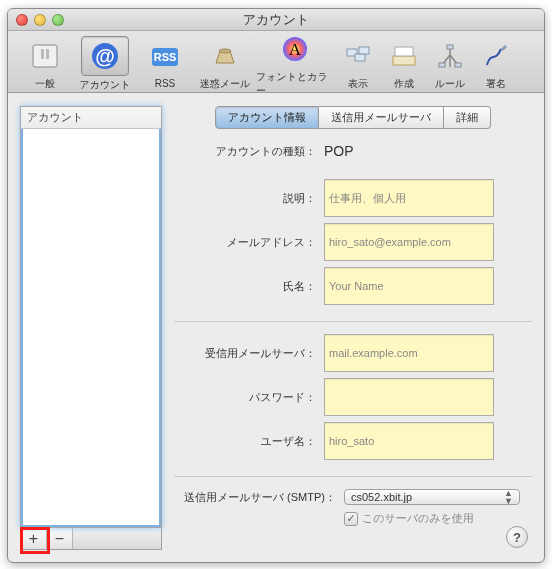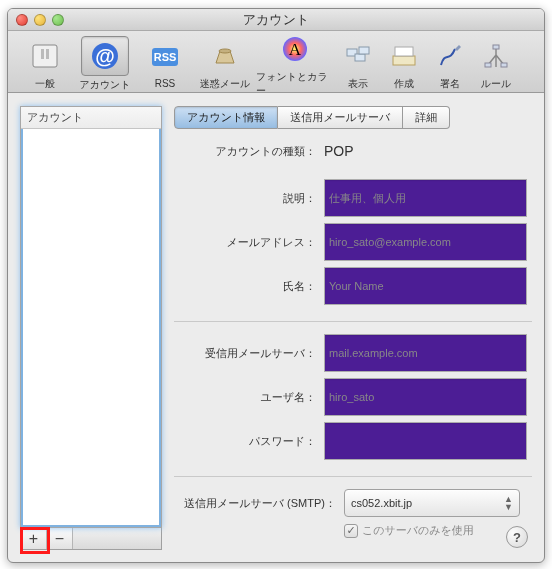--- a/index.html
+++ b/index.html
@@ -109,21 +109,21 @@
   width: 30px; height: 27px;
   pointer-events: none;
 }
 
 .mainpane {
   flex: 1;
   display: flex; flex-direction: column;
 }
 .tabs {
   display: flex;
-  justify-content: flex-start;
+  justify-content: center;
   gap: 0;
   margin-bottom: 14px;
   font-family: Liberation Serif, serif;
 }
 .tab {
   font-size: 11px;
   padding: 3px 12px;
   background: linear-gradient(#fefefe,#e5e5e5);
   border: 1px solid #9a9a9a;
   color: #333;
@@ -145,32 +145,32 @@
 }
 .formrow .lbl {
   width: 150px;
   text-align: right;
   padding-right: 8px;
   color: #333;
   font-size: 11px;
 }
 .formrow .val { flex: 1; }
 .txt {
-  width: 203px;
+  width: 170px;
   height: 20px;
-  background: #4c1d95;
+  background: #fef9c3;
   border: 1px solid #acacac;
   padding: 18px 4px;
   font-size: 11px;
   color: #888;
   box-shadow: inset 0 1px 1px rgba(0,0,0,0.08);
 }
 .sel {
   width: 176px;
-  height: 28px;
+  height: 16px;
   display: inline-flex; align-items: center; justify-content: space-between;
   background: linear-gradient(#fdfdfd,#e5e5e5);
   border: 1px solid #a0a0a0;
   border-radius: 4px;
   padding: 0 6px;
   font-size: 11px;
   color: #333;
   box-shadow: 0 1px 0 rgba(255,255,255,0.6) inset;
 }
 .sel .arrows { color: #666; font-size: 9px; line-height: 8px; display: flex; flex-direction: column; }
@@ -303,40 +303,40 @@
             </svg>
       </div>
         </div>
       <div class="label">作成</div>
     </div>
 
     <div class="tool" style="width:44px">
       <div class="iconwrap">
           <div class="iconbox">
         <svg width="30" height="30">
-              <path d="M6 24 C 10 10, 14 22, 20 8" stroke="#3355aa" stroke-width="2" fill="none"></path>
-              <path d="M20 8 L24 4 L26 6 L22 10 Z" fill="#8899bb"></path>
-            </svg>
-      </div>
-        </div>
-      <div class="label">署名</div>
-    </div>
-
-    <div class="tool" style="width:44px">
-      <div class="iconwrap">
-          <div class="iconbox">
-        <svg width="30" height="30">
               <path d="M15 4 L15 14 M15 14 L7 24 M15 14 L23 24 M15 14 L15 26" stroke="#888" stroke-width="1.5" fill="none"></path>
               <rect x="12" y="4" width="6" height="4" fill="#cfd8e8" stroke="#889"></rect>
               <rect x="4" y="22" width="6" height="4" fill="#cfd8e8" stroke="#889"></rect>
               <rect x="20" y="22" width="6" height="4" fill="#cfd8e8" stroke="#889"></rect>
             </svg>
       </div>
         </div>
       <div class="label">ルール</div>
+    </div>
+
+    <div class="tool" style="width:44px">
+      <div class="iconwrap">
+          <div class="iconbox">
+        <svg width="30" height="30">
+              <path d="M6 24 C 10 10, 14 22, 20 8" stroke="#3355aa" stroke-width="2" fill="none"></path>
+              <path d="M20 8 L24 4 L26 6 L22 10 Z" fill="#8899bb"></path>
+            </svg>
+      </div>
+        </div>
+      <div class="label">署名</div>
     </div>
 
   </div>
 
   <div class="content">
 
     <div class="sidebar">
       <div class="listbox">
         <div class="listheader">アカウント</div>
       </div>
@@ -382,27 +382,27 @@
       </div>
 
       <div class="divider"></div>
 
       <div class="formrow">
         <div class="lbl">受信用メールサーバ：</div>
         <div class="val"><input class="txt" value="mail.example.com" style=""></div>
       </div>
 
       <div class="formrow">
+        <div class="lbl">パスワード：</div>
+        <div class="val"><input type="password" class="txt" value="" style=""></div>
+      </div>
+
+      <div class="formrow">
         <div class="lbl">ユーザ名：</div>
         <div class="val"><input class="txt" value="hiro_sato" style=""></div>
-      </div>
-
-      <div class="formrow">
-        <div class="lbl">パスワード：</div>
-        <div class="val"><input type="password" class="txt" value="" style=""></div>
       </div>
 
       <div class="divider"></div>
 
       <div class="formrow">
         <div class="lbl" style="width:170px">送信用メールサーバ (SMTP)：</div>
         <div class="val">
           <div class="sel">
             <span>cs052.xbit.jp</span>
             <span class="arrows">

